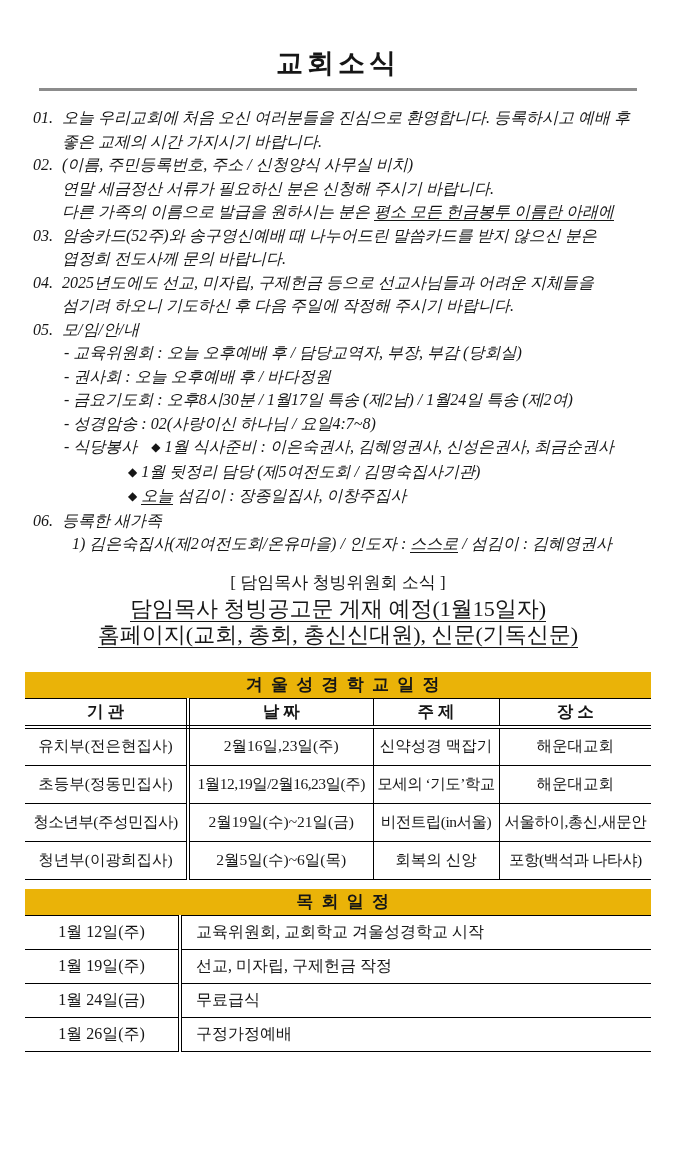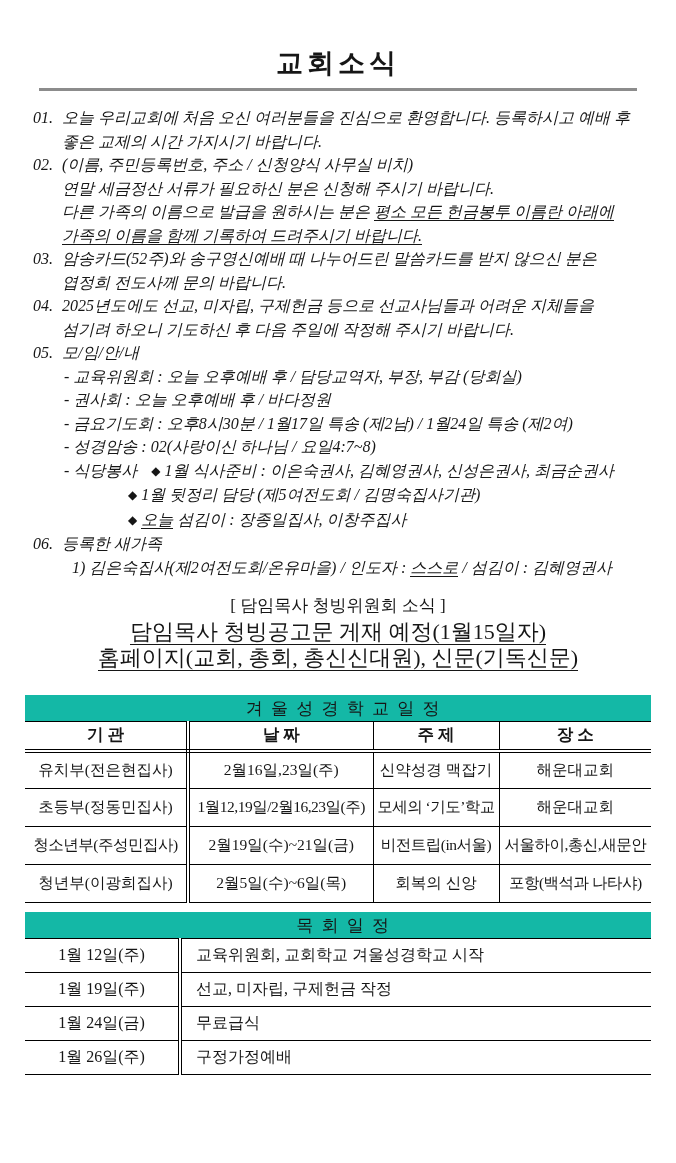--- a/index.html
+++ b/index.html
@@ -41,23 +41,23 @@
   .newfam { padding-left:10px; }
 
   
   .committee { margin-top:13px; text-align:center; }
   .c-title { font-size:17px; font-weight:normal; line-height:27px; }
   .c-line  { font-size:22px; line-height:26px; }
 
   
   .band {
     width:626px; margin-left:25px; height:26px;
-    background:#14b8a6;
+    background:#eab308;
     display:flex; align-items:center; justify-content:center;
-    font-size:17px; font-weight:normal; letter-spacing:2px;padding-left:11px;
+    font-size:17px; font-weight:bold; letter-spacing:2px;padding-left:11px;
   }
   .band.winter-band { margin-top:24px; }
   .band.pastoral-band { margin-top:9px; }
 
   table { border-collapse:collapse; table-layout:fixed; width:626px; margin-left:25px; }
   td, th { padding:0; white-space:nowrap; overflow:hidden; }
 
   .winter th {
     border-top:1.5px solid #000;
     border-bottom:4px double #000;
@@ -104,21 +104,20 @@
         <div>좋은 교제의 시간 가지시기 바랍니다.</div>
       </div>
     </div>
 
     <div class="notice">
       <span class="num">02.</span>
       <div class="ntext">
         <div>(이름, 주민등록번호, 주소 / 신청양식 사무실 비치)</div>
         <div>연말 세금정산 서류가 필요하신 분은 신청해 주시기 바랍니다.</div>
         <div><span>다른 가족의 이름으로 발급을 원하시는 분은 </span><span class="u">평소 모든 헌금봉투 이름란 아래에</span></div>
-        <div><span class="u">가족의 이름을 함께 기록하여 드려주시기 바랍니다.</span></div>
       </div>
     </div>
 
     <div class="notice">
       <span class="num">03.</span>
       <div class="ntext">
         <div>암송카드(52주)와 송구영신예배 때 나누어드린 말씀카드를 받지 않으신 분은</div>
         <div>엽정희 전도사께 문의 바랍니다.</div>
       </div>
     </div>

